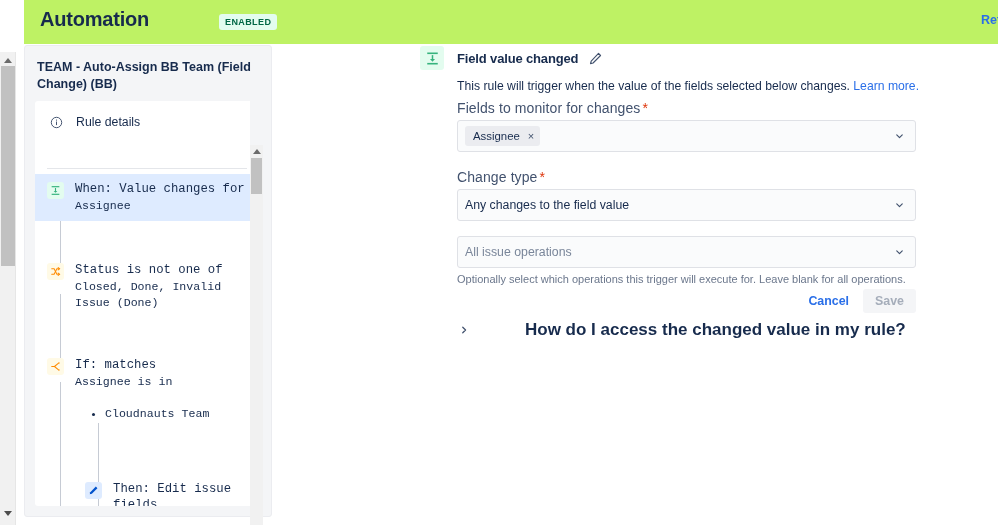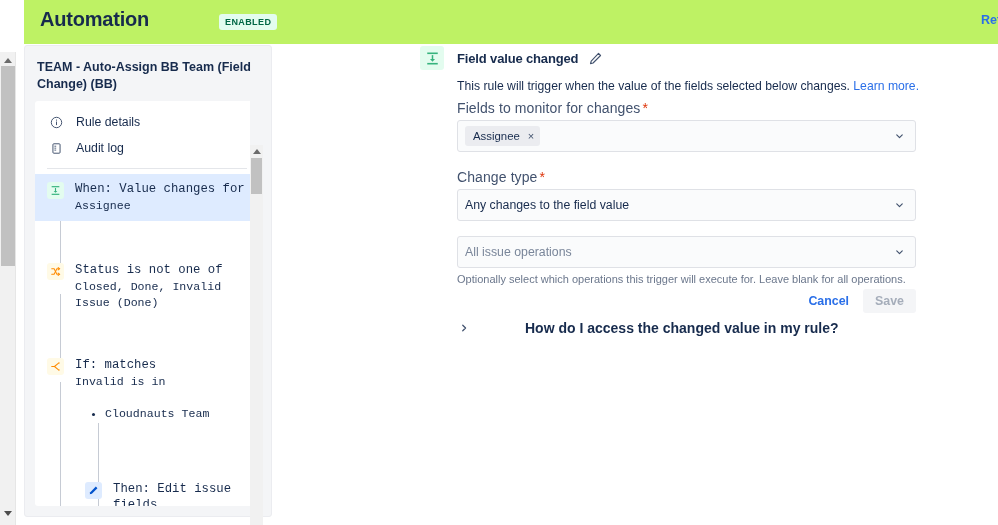--- a/index.html
+++ b/index.html
@@ -387,21 +387,21 @@
     cursor: pointer;
   }
   .expander .chev {
     width: 13px; height: 13px;
     display: flex; align-items: center; justify-content: center;
     color: #42526e;
     flex: 0 0 13px;
   }
   .expander .exp-label {
     margin-left: 7px;
-    font-size: 14px;
+    font-size: 17px;
     font-weight: 700;
     color: #172b4d;
     padding-left: 48px;
   }
 </style>
 </head>
 <body>
 
 <div id="app">
 
@@ -430,31 +430,20 @@
       <div class="rule-links">
         <div class="rule-link">
           <span class="rl-icon">
             <svg width="13" height="13" viewBox="0 0 16 16" fill="none">
               <circle cx="8" cy="8" r="6.4" stroke="#42526e" stroke-width="1.2"></circle>
               <rect x="7.4" y="6.8" width="1.2" height="4.4" fill="#42526e"></rect>
               <rect x="7.4" y="4.4" width="1.2" height="1.3" fill="#42526e"></rect>
             </svg>
           </span>
           <span class="rl-label">Rule details</span>
-        </div>
-        <div class="rule-link">
-          <span class="rl-icon">
-            <svg width="13" height="13" viewBox="0 0 16 16" fill="none">
-              <rect x="3.6" y="2.2" width="8.8" height="11.6" rx="1.1" stroke="#42526e" stroke-width="1.2"></rect>
-              <rect x="5.4" y="4.6" width="2.2" height="1.1" fill="#42526e"></rect>
-              <rect x="5.4" y="7" width="2.2" height="1.1" fill="#42526e"></rect>
-              <rect x="5.4" y="9.4" width="2.2" height="1.1" fill="#42526e"></rect>
-            </svg>
-          </span>
-          <span class="rl-label">Audit log</span>
         </div>
       </div>
 
       <div class="rule-divider"></div>
 
       <div class="components">
 
         <div class="connector" style="left:25px; top:37px; height:67px;"></div>
         <div class="connector" style="left:25px; top:120px; height:73px;"></div>
         <div class="connector" style="left:25px; top:208px; height:127px;"></div>
@@ -500,21 +489,21 @@
               <svg width="11" height="11" viewBox="0 0 16 16" fill="none" stroke="#ff8b00" stroke-width="1.5" stroke-linecap="round">
                 <path d="M2.5 8 L6.5 8"></path>
                 <path d="M6.5 8 L12 3.5"></path>
                 <path d="M6.5 8 L12 12.5"></path>
                 <circle cx="13" cy="3" r="1.1" fill="#ff8b00" stroke="none"></circle>
                 <circle cx="13" cy="13" r="1.1" fill="#ff8b00" stroke="none"></circle>
               </svg>
             </span>
             <div class="texts">
               <div class="c-title">If: matches</div>
-              <div class="c-sub">Invalid is in</div>
+              <div class="c-sub">Assignee is in</div>
               <ul class="c-bullets">
                 <li>Cloudnauts Team</li>
               </ul>
             </div>
           </div>
         </div>
 
         <div class="comp" style="margin-top:29px; padding-left:50px;">
           <div class="row">
             <span class="chip-icon chip-blue">

